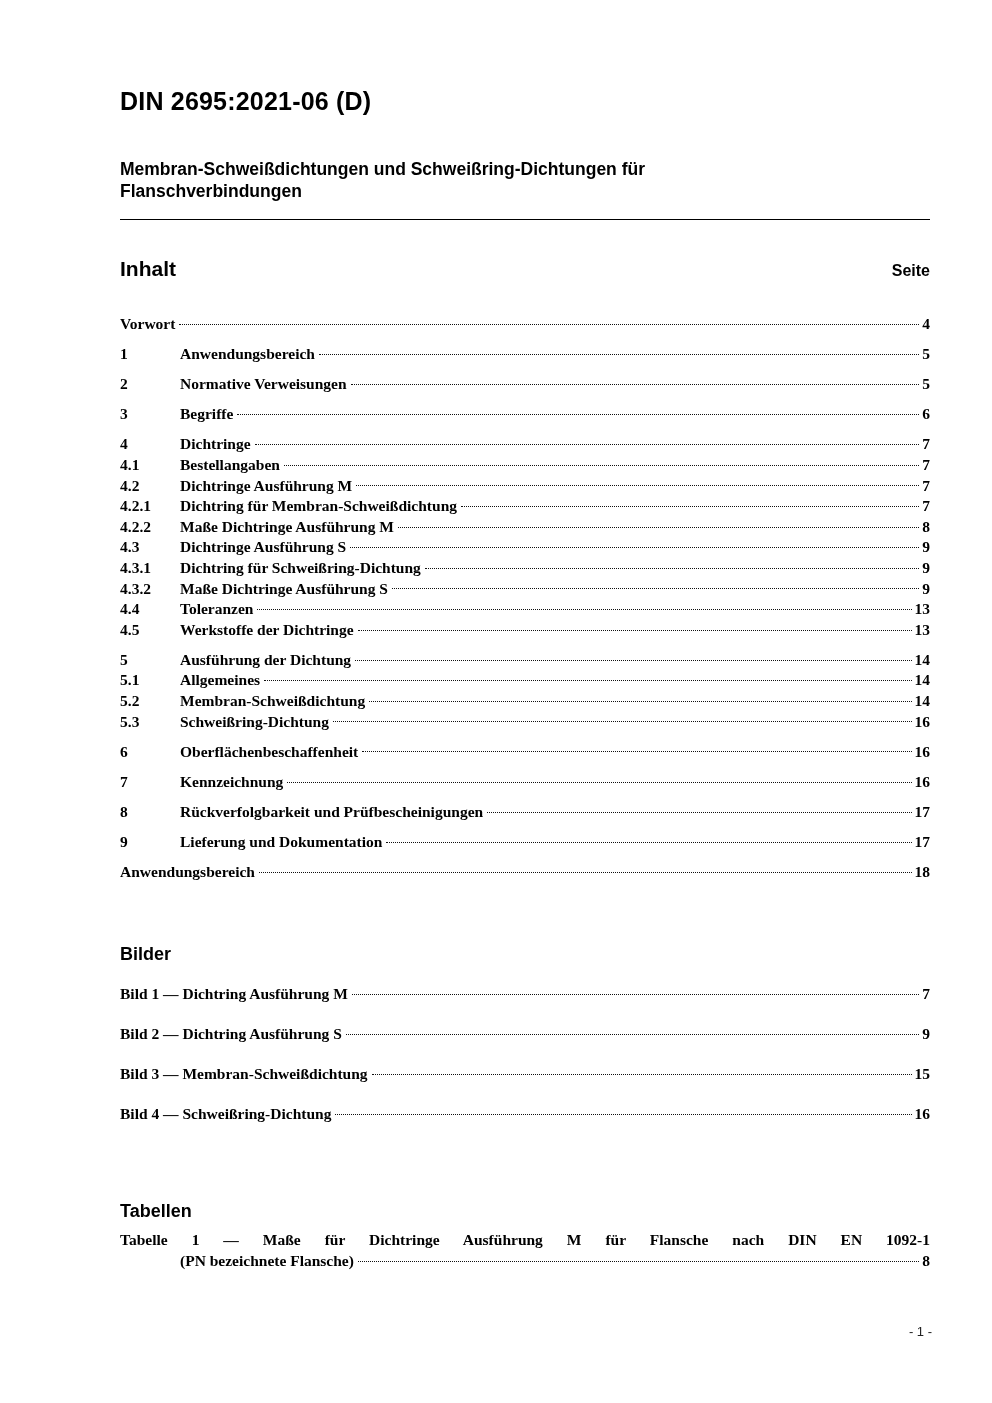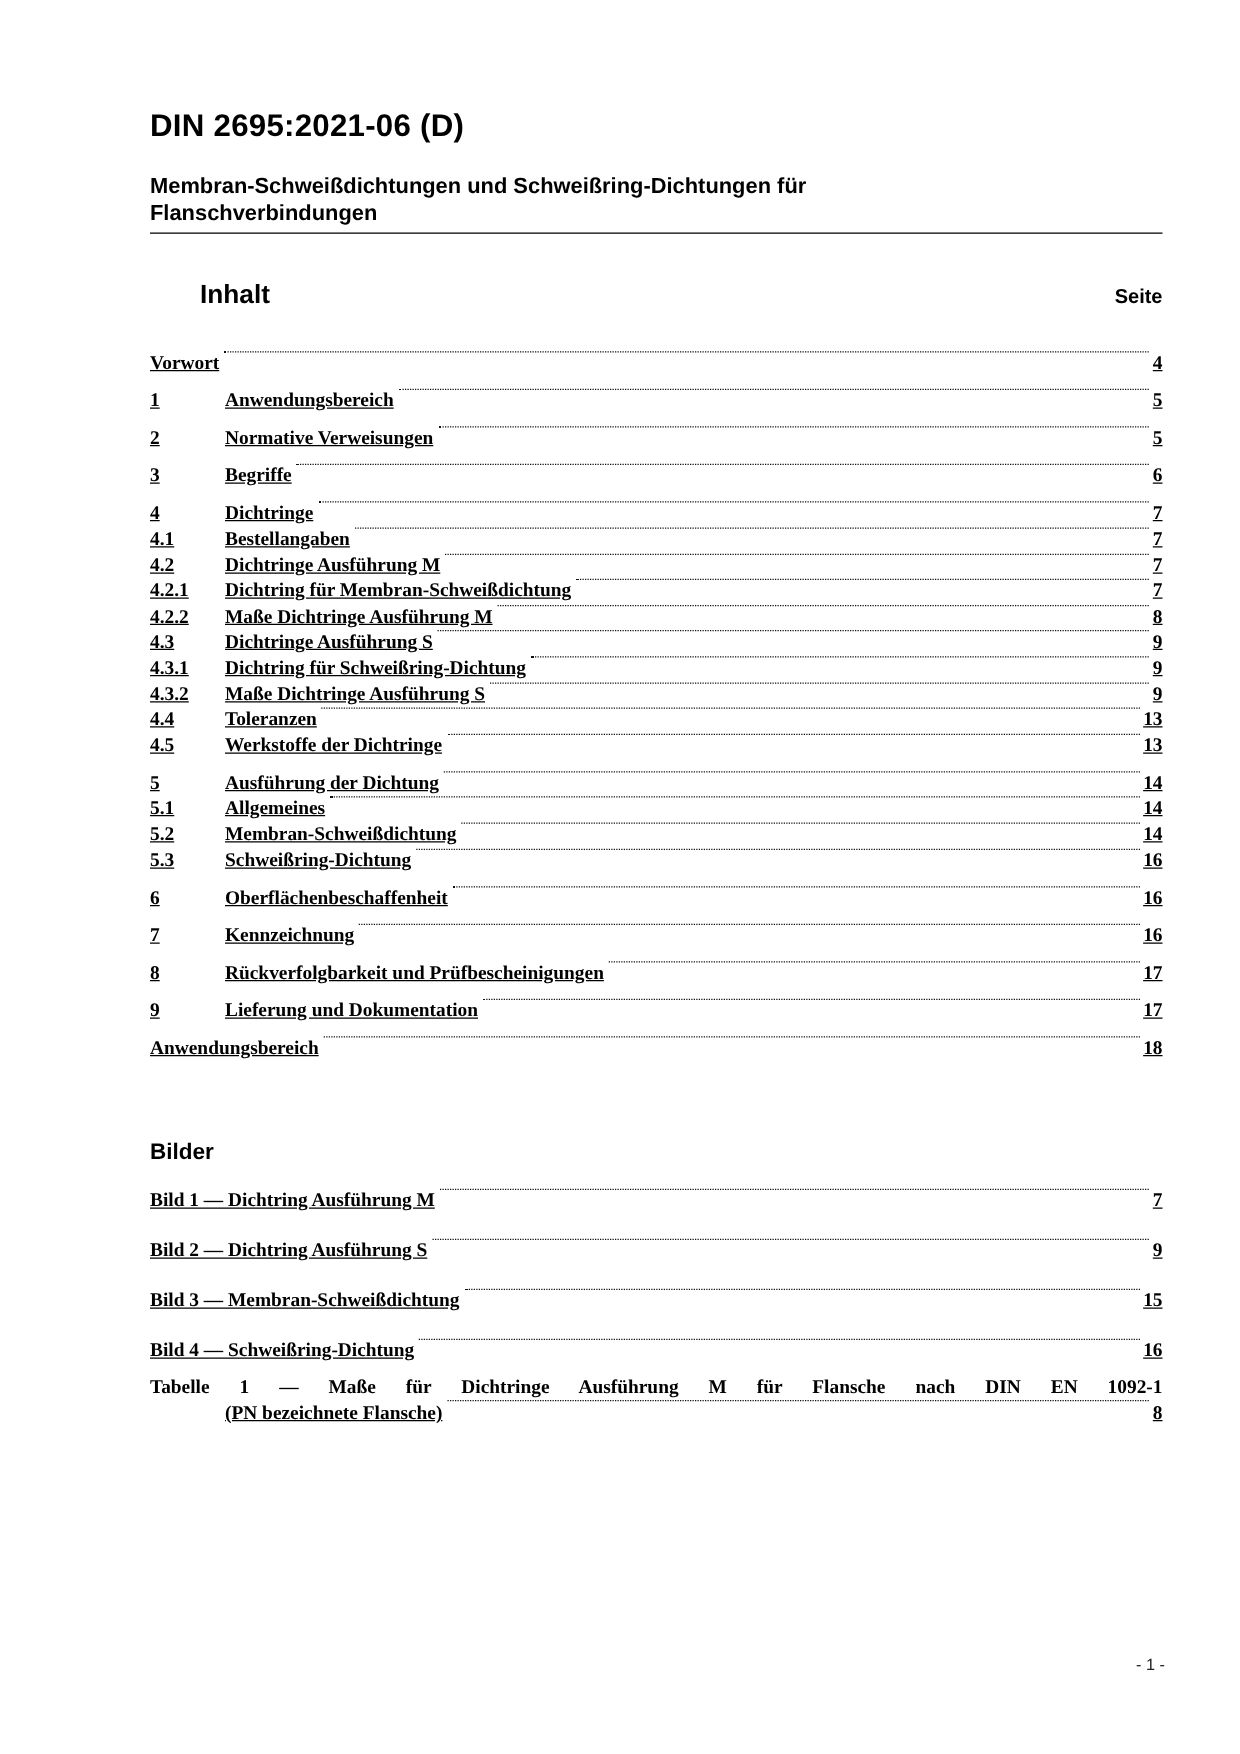--- a/index.html
+++ b/index.html
@@ -20,57 +20,55 @@
   }
   
   .doc-number {
     font-family: "Liberation Sans", sans-serif;
     font-weight: bold;
     font-size: 25px;
     line-height: 30px;
     letter-spacing: 0.2px;
   }
   .doc-title {
-    margin-top: 21px;
+    margin-top: 42px;
     font-family: "Liberation Sans", sans-serif;
     font-weight: bold;
     font-size: 17.5px;
     line-height: 22px;
-    padding-bottom: 5px;
+    padding-bottom: 17px;
     border-bottom: 1.6px solid #000;
   }
   
   .inhalt-row {
     margin-top: 37px;
     display: flex;
     justify-content: space-between;
     align-items: baseline;
-    margin-left: 40px;
   }
   .inhalt-heading {
     font-family: "Liberation Sans", sans-serif;
     font-weight: bold;
     font-size: 21px;
   }
   .seite-label {
     font-family: Liberation Sans, sans-serif;
     font-weight: bold;
     font-size: 16px;
   }
   
   #toc-main { margin-top: 33px; }
   .toc-row {
     display: flex;
-    align-items: flex-start;
+    align-items: center;
     font-family: "Liberation Serif", serif;
     font-weight: bold;
     font-size: 15.5px;
     line-height: 20.6px;
     white-space: nowrap;
-    text-decoration: underline;
   }
   .toc-row.gap { margin-top: 9.5px; }
   .toc-num { flex: 0 0 60px; }
   .toc-label { flex: 0 0 auto; }
   .dots {
     flex: 1 1 auto;
     min-width: 14px;
     border-bottom: 1.6px dotted #111;
     margin: 0 3px 0 4px;
   }
@@ -280,20 +278,21 @@
         <span class="dots"></span>
         <span class="toc-page">15</span>
       </div>
       <div class="toc-row bild-row">
         <span class="toc-label">Bild 4 — Schweißring-Dichtung</span>
         <span class="dots"></span>
         <span class="toc-page">16</span>
       </div>
     </div>
 
+  <div class="sub-heading" id="tabellen-heading">Tabellen</div>
   <div id="toc-tabellen">
       <div class="tab-entry">
         <div class="tab-line1">Tabelle&nbsp;1 — Maße für Dichtringe Ausführung&nbsp;M für Flansche nach DIN&nbsp;EN&nbsp;1092-1</div>
         <div class="toc-row tab-line2">
           <span class="toc-label indent">(PN bezeichnete Flansche)</span>
           <span class="dots"></span>
           <span class="toc-page">8</span>
         </div>
       </div>
     </div>

